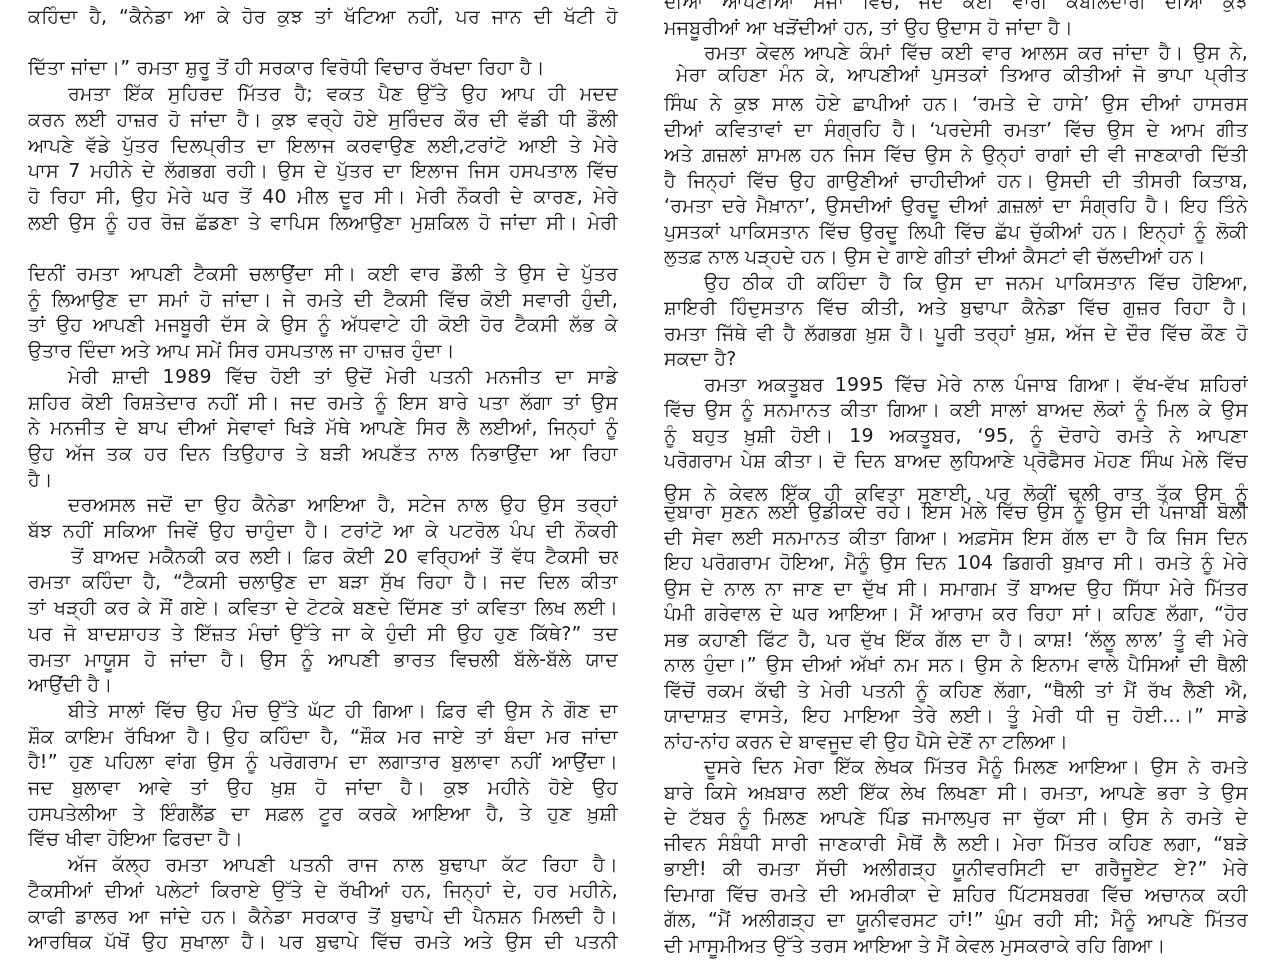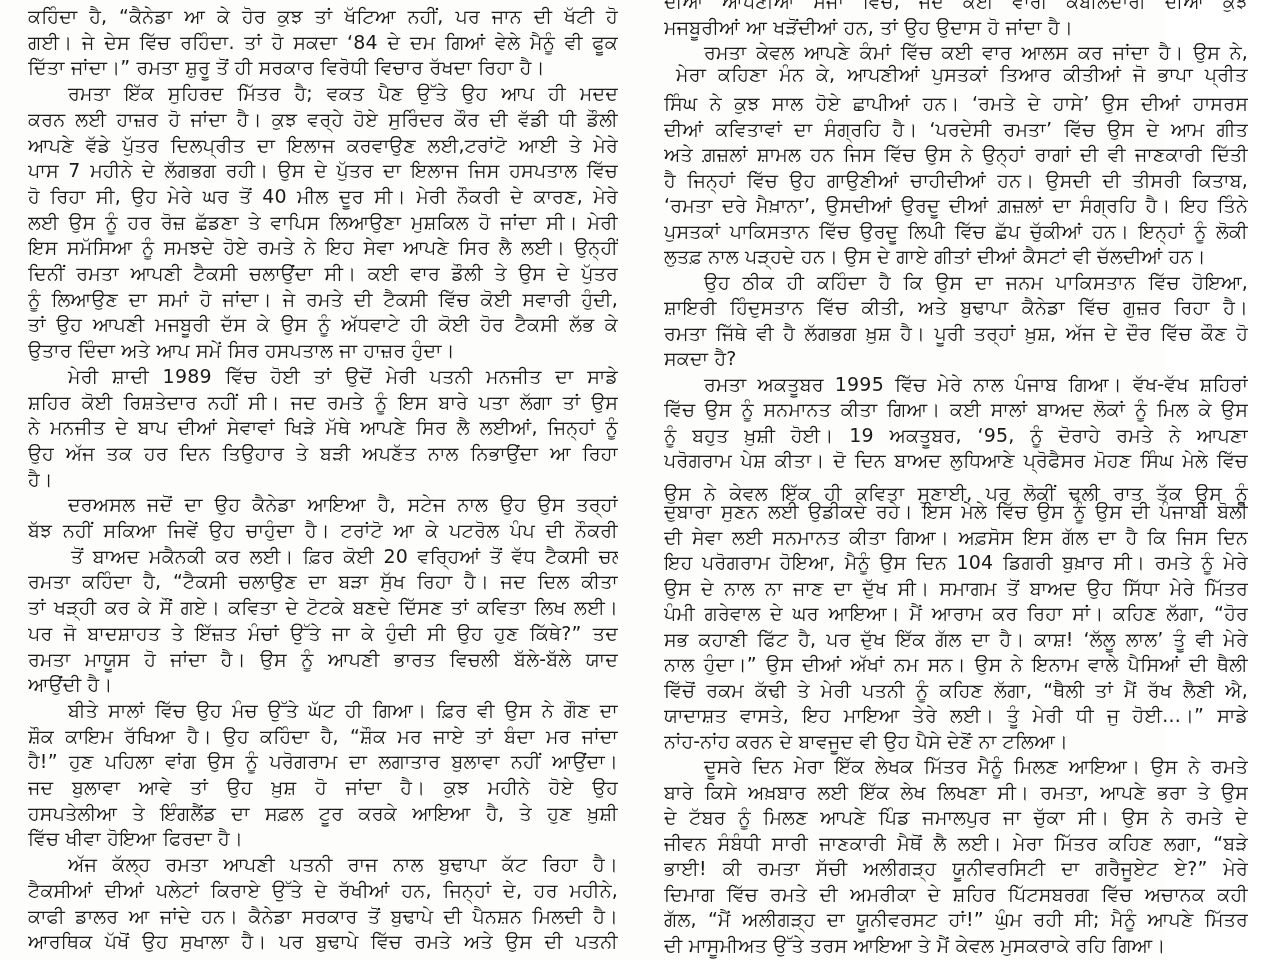--- a/index.html
+++ b/index.html
@@ -57,29 +57,27 @@
     height: 960px;
     background: transparent;
   }
 </style>
 </head>
 <body style="color: rgb(26, 26, 26);">
 
 <div class="page" style="background: rgb(253, 253, 252);">
   <div class="column col-left" id="col-left">
       <div class="line" style="top: 3px;">ਕਹਿੰਦਾ ਹੈ, “ਕੈਨੇਡਾ ਆ ਕੇ ਹੋਰ ਕੁਝ ਤਾਂ ਖੱਟਿਆ ਨਹੀਂ, ਪਰ ਜਾਨ ਦੀ ਖੱਟੀ ਹੋ</div>
-      <div class="line" style="top: 28.7px;">ਗਈ। ਜੇ ਦੇਸ ਵਿੱਚ ਰਹਿੰਦਾ. ਤਾਂ ਹੋ ਸਕਦਾ ‘84 ਦੇ ਦਮ ਗਿਆਂ ਵੇਲੇ ਮੈਨੂੰ ਵੀ ਫੂਕ</div>
       <div class="line last" style="top: 54.4px;">ਦਿੱਤਾ ਜਾਂਦਾ।” ਰਮਤਾ ਸ਼ੁਰੂ ਤੋਂ ਹੀ ਸਰਕਾਰ ਵਿਰੋਧੀ ਵਿਚਾਰ ਰੱਖਦਾ ਰਿਹਾ ਹੈ।</div>
       <div class="line indent" style="top: 80.1px;">ਰਮਤਾ ਇੱਕ ਸੁਹਿਰਦ ਮਿੱਤਰ ਹੈ; ਵਕਤ ਪੈਣ ਉੱਤੇ ਉਹ ਆਪ ਹੀ ਮਦਦ</div>
       <div class="line" style="top: 105.8px;">ਕਰਨ ਲਈ ਹਾਜ਼ਰ ਹੋ ਜਾਂਦਾ ਹੈ। ਕੁਝ ਵਰ੍ਹੇ ਹੋਏ ਸੁਰਿੰਦਰ ਕੌਰ ਦੀ ਵੱਡੀ ਧੀ ਡੌਲੀ</div>
       <div class="line" style="top: 131.5px;">ਆਪਣੇ ਵੱਡੇ ਪੁੱਤਰ ਦਿਲਪ੍ਰੀਤ ਦਾ ਇਲਾਜ ਕਰਵਾਉਣ ਲਈ,ਟਰਾਂਟੋ ਆਈ ਤੇ ਮੇਰੇ</div>
       <div class="line" style="top: 157.2px;">ਪਾਸ 7 ਮਹੀਨੇ ਦੇ ਲੱਗਭਗ ਰਹੀ। ਉਸ ਦੇ ਪੁੱਤਰ ਦਾ ਇਲਾਜ ਜਿਸ ਹਸਪਤਾਲ ਵਿੱਚ</div>
       <div class="line" style="top: 182.9px;">ਹੋ ਰਿਹਾ ਸੀ, ਉਹ ਮੇਰੇ ਘਰ ਤੋਂ 40 ਮੀਲ ਦੂਰ ਸੀ। ਮੇਰੀ ਨੌਕਰੀ ਦੇ ਕਾਰਣ, ਮੇਰੇ</div>
       <div class="line" style="top: 208.6px;">ਲਈ ਉਸ ਨੂੰ ਹਰ ਰੋਜ਼ ਛੱਡਣਾ ਤੇ ਵਾਪਿਸ ਲਿਆਉਣਾ ਮੁਸ਼ਕਿਲ ਹੋ ਜਾਂਦਾ ਸੀ। ਮੇਰੀ</div>
-      <div class="line" style="top: 234.3px;">ਇਸ ਸਮੱਸਿਆ ਨੂੰ ਸਮਝਦੇ ਹੋਏ ਰਮਤੇ ਨੇ ਇਹ ਸੇਵਾ ਆਪਣੇ ਸਿਰ ਲੈ ਲਈ। ਉਨ੍ਹੀਂ</div>
       <div class="line" style="top: 260px;">ਦਿਨੀਂ ਰਮਤਾ ਆਪਣੀ ਟੈਕਸੀ ਚਲਾਉਂਦਾ ਸੀ। ਕਈ ਵਾਰ ਡੌਲੀ ਤੇ ਉਸ ਦੇ ਪੁੱਤਰ</div>
       <div class="line" style="top: 285.7px;">ਨੂੰ ਲਿਆਉਣ ਦਾ ਸਮਾਂ ਹੋ ਜਾਂਦਾ। ਜੇ ਰਮਤੇ ਦੀ ਟੈਕਸੀ ਵਿੱਚ ਕੋਈ ਸਵਾਰੀ ਹੁੰਦੀ,</div>
       <div class="line" style="top: 311.4px;">ਤਾਂ ਉਹ ਆਪਣੀ ਮਜਬੂਰੀ ਦੱਸ ਕੇ ਉਸ ਨੂੰ ਅੱਧਵਾਟੇ ਹੀ ਕੋਈ ਹੋਰ ਟੈਕਸੀ ਲੱਭ ਕੇ</div>
       <div class="line last" style="top: 337.1px;">ਉਤਾਰ ਦਿੰਦਾ ਅਤੇ ਆਪ ਸਮੇਂ ਸਿਰ ਹਸਪਤਾਲ ਜਾ ਹਾਜ਼ਰ ਹੁੰਦਾ।</div>
       <div class="line indent" style="top: 362.8px;">ਮੇਰੀ ਸ਼ਾਦੀ 1989 ਵਿੱਚ ਹੋਈ ਤਾਂ ਉਦੋਂ ਮੇਰੀ ਪਤਨੀ ਮਨਜੀਤ ਦਾ ਸਾਡੇ</div>
       <div class="line" style="top: 388.5px;">ਸ਼ਹਿਰ ਕੋਈ ਰਿਸ਼ਤੇਦਾਰ ਨਹੀਂ ਸੀ। ਜਦ ਰਮਤੇ ਨੂੰ ਇਸ ਬਾਰੇ ਪਤਾ ਲੱਗਾ ਤਾਂ ਉਸ</div>
       <div class="line" style="top: 414.2px;">ਨੇ ਮਨਜੀਤ ਦੇ ਬਾਪ ਦੀਆਂ ਸੇਵਾਵਾਂ ਖਿੜੇ ਮੱਥੇ ਆਪਣੇ ਸਿਰ ਲੈ ਲਈਆਂ, ਜਿਨ੍ਹਾਂ ਨੂੰ</div>
       <div class="line" style="top: 439.9px;">ਉਹ ਅੱਜ ਤਕ ਹਰ ਦਿਨ ਤਿਉਹਾਰ ਤੇ ਬੜੀ ਅਪਣੱਤ ਨਾਲ ਨਿਭਾਉਂਦਾ ਆ ਰਿਹਾ</div>
       <div class="line last" style="top: 465.6px;">ਹੈ।</div>
       <div class="line indent" style="top: 491.3px;">ਦਰਅਸਲ ਜਦੋਂ ਦਾ ਉਹ ਕੈਨੇਡਾ ਆਇਆ ਹੈ, ਸਟੇਜ ਨਾਲ ਉਹ ਉਸ ਤਰ੍ਹਾਂ</div>

